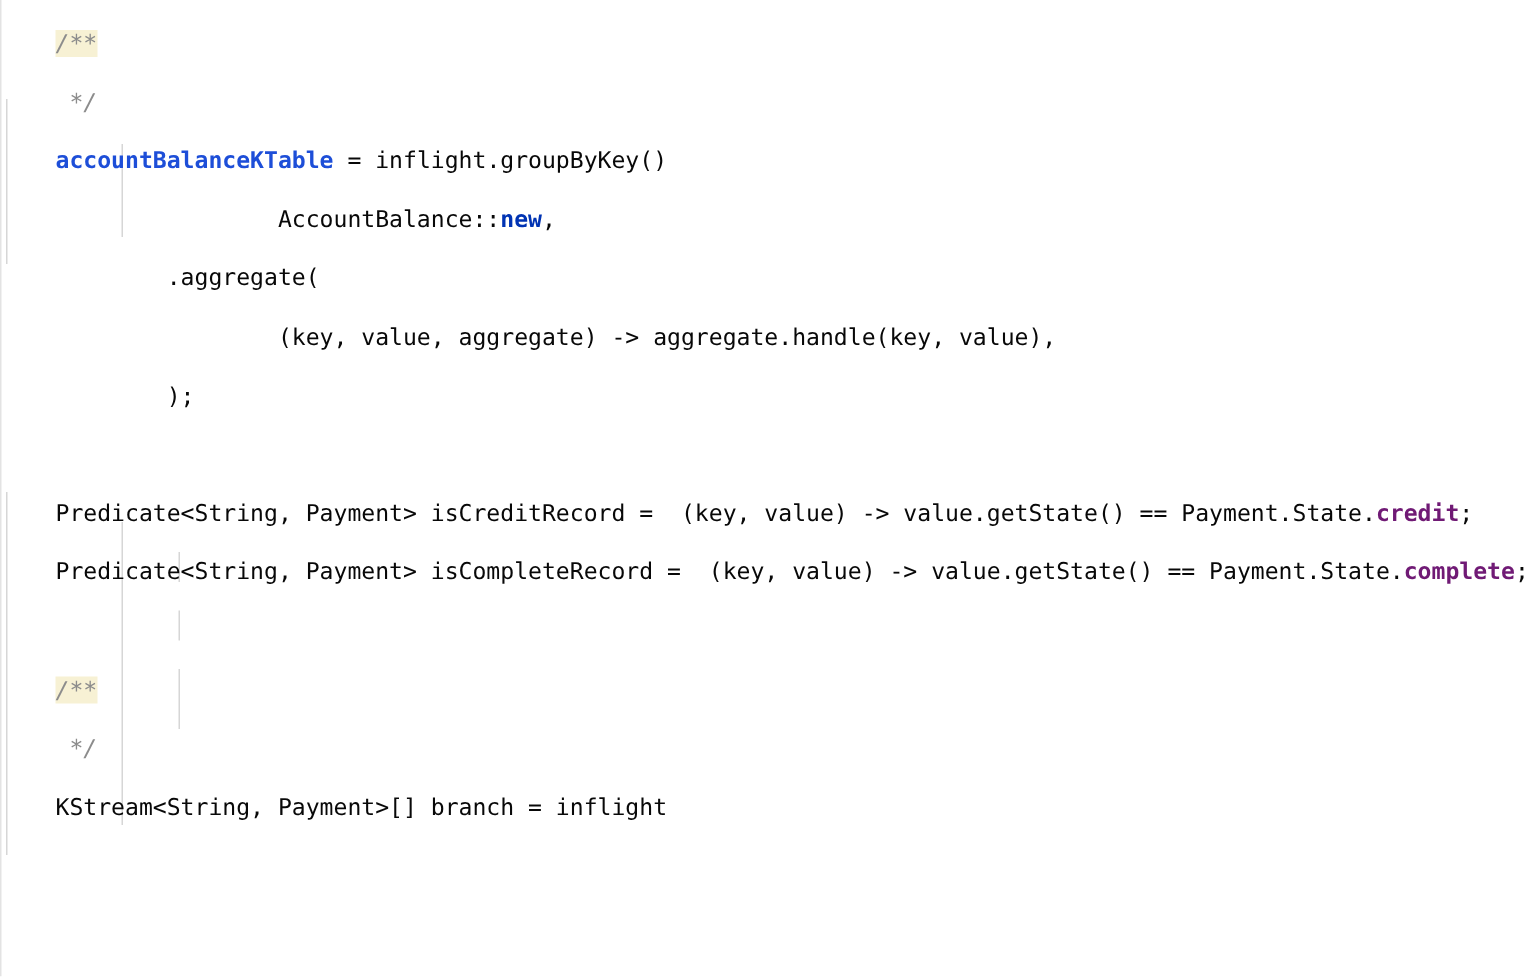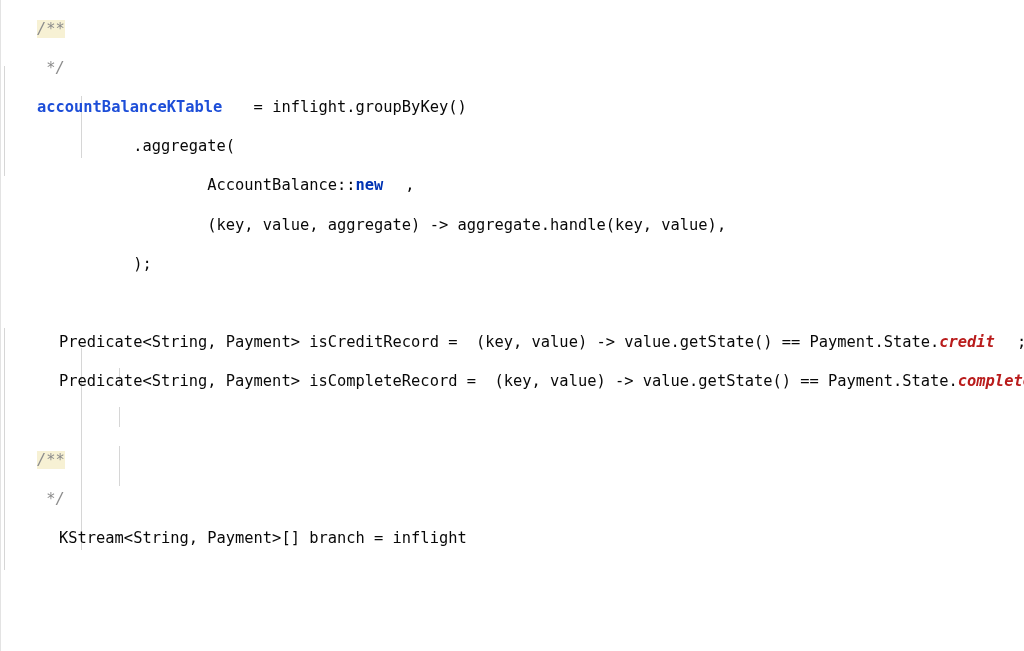--- a/index.html
+++ b/index.html
@@ -41,44 +41,44 @@
     color: #2b2b2b;
     white-space: pre;
     letter-spacing: 0px;
   }
 
   .line { height: 19.6px; }
 
   
   .kw       { color: #0033b3; font-weight: bold; }          
   .field    { color: #1d4ed8; font-weight: bold; }          
-  .enumc    { color: #b91c1c; font-weight: bold; font-style: italic; }                             
+  .enumc    { color: #701a75; font-weight: bold; }                             
   .cmt      { color: #8c8c8c; font-style: italic; }         
   .cmt-hl   { color: #8c8c8c; font-style: italic; background: #f7f1d4; } 
-  .plain    { color: #080808; padding-left: 22px; }
+  .plain    { color: #080808; }
 </style>
 </head>
 <body>
 
 <div id="code-block">
 
   <div class="indent-guide" style="left:3px; top:66px; height:110px;"></div>
   <div class="indent-guide" style="left:80px; top:96px; height:62px;"></div>
   <div class="indent-guide" style="left:3px; top:328px; height:242px;"></div>
   <div class="indent-guide" style="left:80px; top:348px; height:202px;"></div>
   <div class="indent-guide" style="left:118px; top:368px; height:20px;"></div>
   <div class="indent-guide" style="left:118px; top:407px; height:20px;"></div>
   <div class="indent-guide" style="left:118px; top:446px; height:40px;"></div>
 
   <div id="code-text">
 <div class="line"><span class="cmt-hl">/**</span></div>
 <div class="line"><span class="cmt"> */</span></div>
 <div class="line"><span class="field">accountBalanceKTable</span><span class="plain"> = inflight.groupByKey()</span></div>
+<div class="line"><span class="plain">                AccountBalance::</span><span class="kw">new</span><span class="plain">,</span></div>
 <div class="line"><span class="plain">        .aggregate(</span></div>
-<div class="line"><span class="plain">                AccountBalance::</span><span class="kw">new</span><span class="plain">,</span></div>
 <div class="line"><span class="plain">                (key, value, aggregate) -&gt; aggregate.handle(key, value),</span></div>
 <div class="line"><span class="plain">        );</span></div>
 <div class="line">&nbsp;</div>
 <div class="line"><span class="plain">Predicate&lt;String, Payment&gt; isCreditRecord =  (key, value) -&gt; value.getState() == Payment.State.</span><span class="enumc">credit</span><span class="plain">;</span></div>
 <div class="line"><span class="plain">Predicate&lt;String, Payment&gt; isCompleteRecord =  (key, value) -&gt; value.getState() == Payment.State.</span><span class="enumc">complete</span><span class="plain">;</span></div>
 <div class="line">&nbsp;</div>
 <div class="line"><span class="cmt-hl">/**</span></div>
 <div class="line"><span class="cmt"> */</span></div>
 <div class="line"><span class="plain">KStream&lt;String, Payment&gt;[] branch = inflight</span></div>
 

